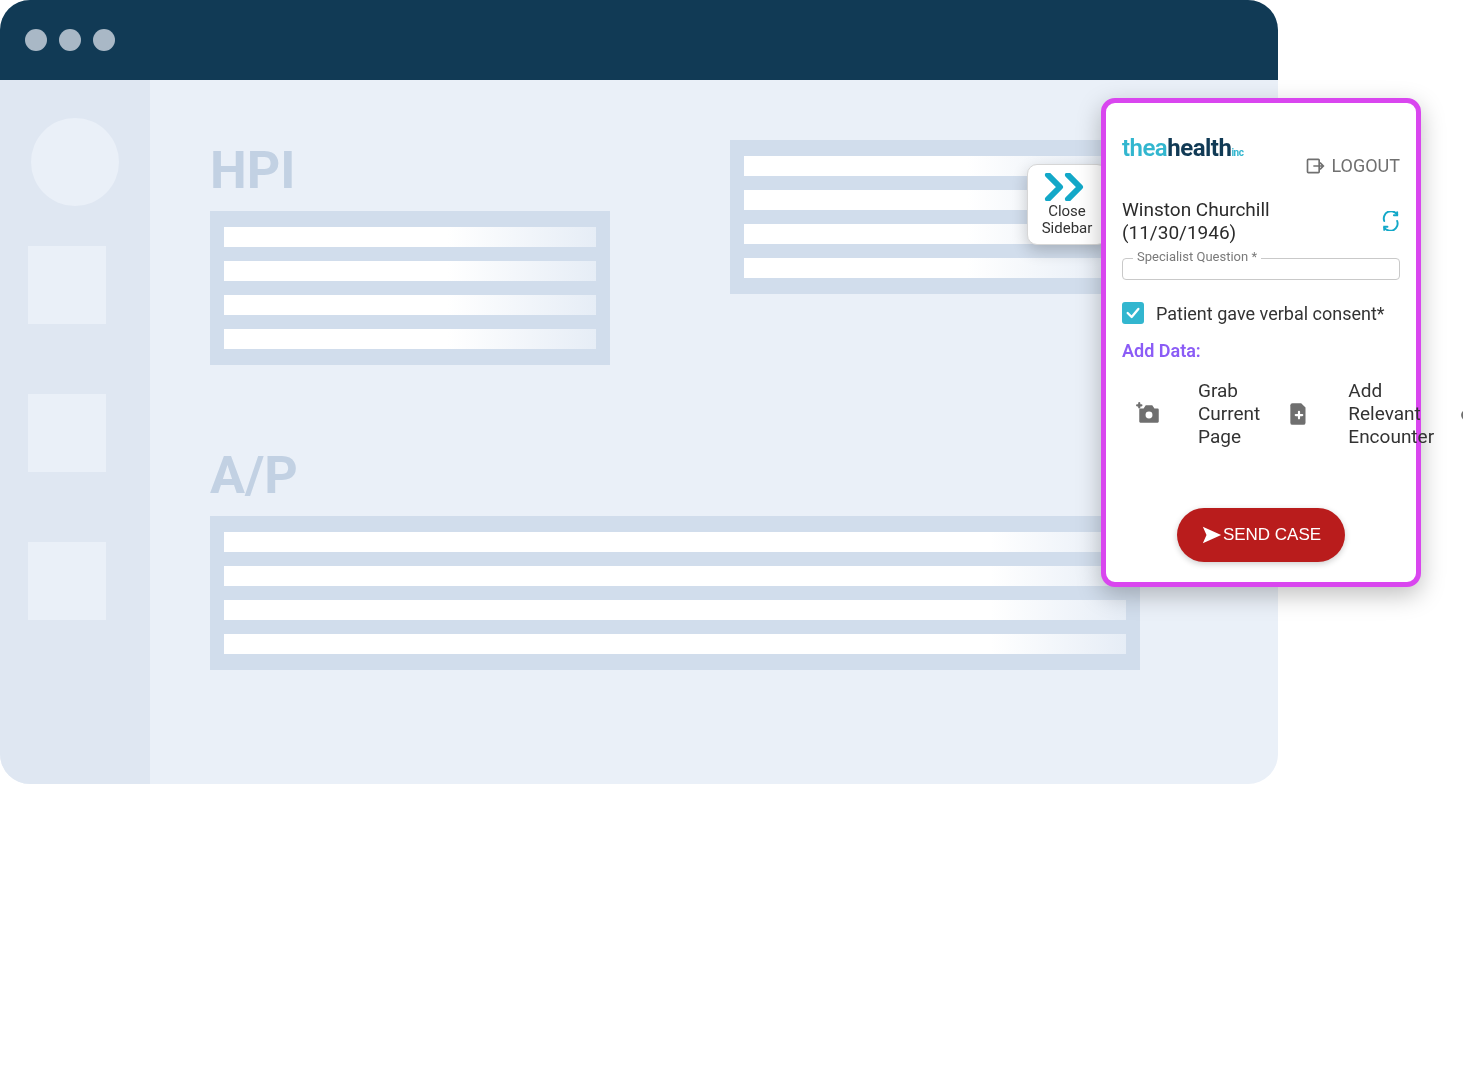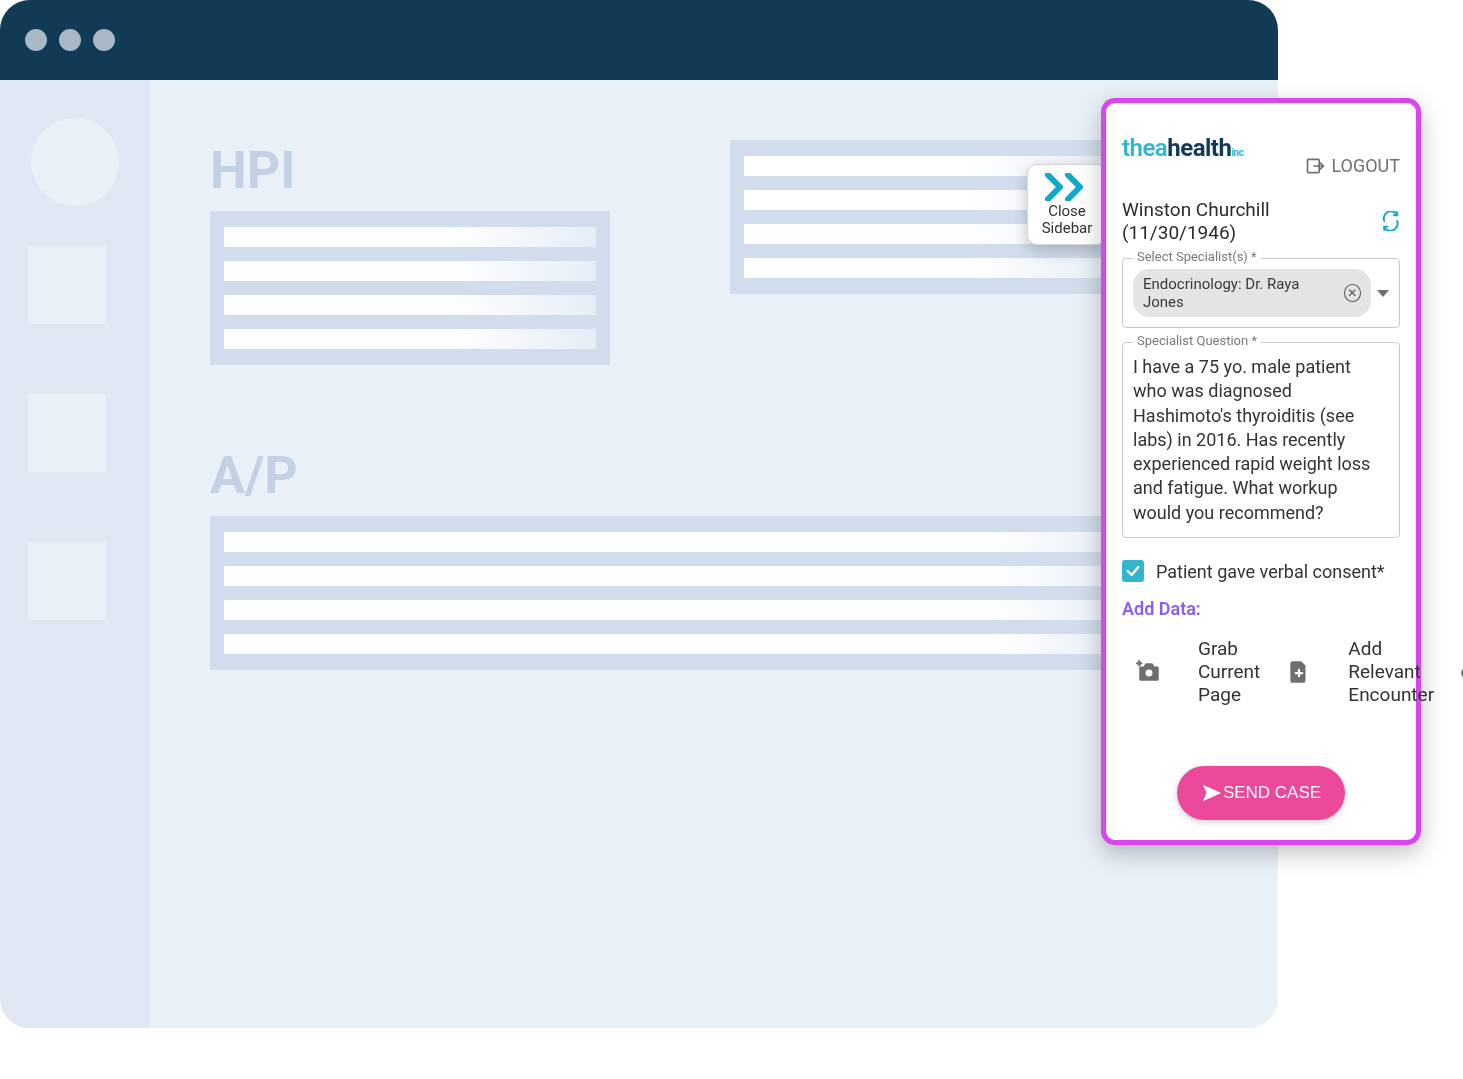--- a/index.html
+++ b/index.html
@@ -8,21 +8,21 @@
     background: #fff;
     width: 1463px;
     height: 1079px;
     position: relative;
     overflow: hidden;
   }
   .window {
     position: absolute;
     top: 0; left: 0;
     width: 1278px;
-    height: 1028px;
+    height: 784px;
     background: #eaf0f8;
     border-radius: 30px;
     overflow: hidden;
   }
   .titlebar {
     height: 80px;
     background: #113a55;
     display: flex;
     align-items: center;
     padding-left: 25px;
@@ -237,21 +237,21 @@
     width: 26px; height: 26px;
     color: #6f6f6f;
     flex-shrink: 0;
   }
   .action-label { font-size: 19px; color: #333; }
   .send-wrap {
     display: flex;
     justify-content: center;
   }
   .send-btn {
-    background: #ec4899;
+    background: #b91c1c;
     color: #fff;
     border: none;
     border-radius: 999px;
     padding: 16px 24px;
     font-size: 17px;
     font-weight: 500;
     display: flex;
     align-items: center;
     cursor: pointer;
     box-shadow: 0 2px 6px rgba(0,0,0,0.2);
@@ -366,34 +366,23 @@
   <div class="patient-row">
     <div class="patient-name">Winston Churchill (11/30/1946)</div>
     <svg width="20" height="20" viewBox="0 0 24 24" fill="none" stroke="#13a8c8" stroke-width="2.4" stroke-linecap="round">
       <path d="M20 4 A9 9 0 0 0 4 12"></path>
       <path d="M4 20 A9 9 0 0 0 20 12"></path>
       <path d="M20 1 L20 5 L16 5"></path>
       <path d="M4 23 L4 19 L8 19"></path>
     </svg>
   </div>
 
-  <div class="fieldset">
-    <div class="fieldset-label">Select Specialist(s) *</div>
-    <div class="specialist-row">
-      <div class="chip">
-        <span>Endocrinology: Dr. Raya Jones</span>
-        <span class="chip-x">✕</span>
-      </div>
-      <div class="caret-down"></div>
-    </div>
-  </div>
 
   <div class="fieldset">
     <div class="fieldset-label">Specialist Question *</div>
-    <div class="question-box">I have a 75 yo. male patient who was diagnosed Hashimoto's thyroiditis (see labs) in 2016. Has recently experienced rapid weight loss and fatigue. What workup would you recommend?</div>
   </div>
 
   <div class="consent-row">
     <div class="checkbox">
       <svg viewBox="0 0 24 24">
           <path d="M4 12 L10 18 L20 6" stroke="#fff" stroke-width="3.5" fill="none" stroke-linecap="round" stroke-linejoin="round"></path>
         </svg>
     </div>
     <div class="consent-text">Patient gave verbal consent*</div>
   </div>

